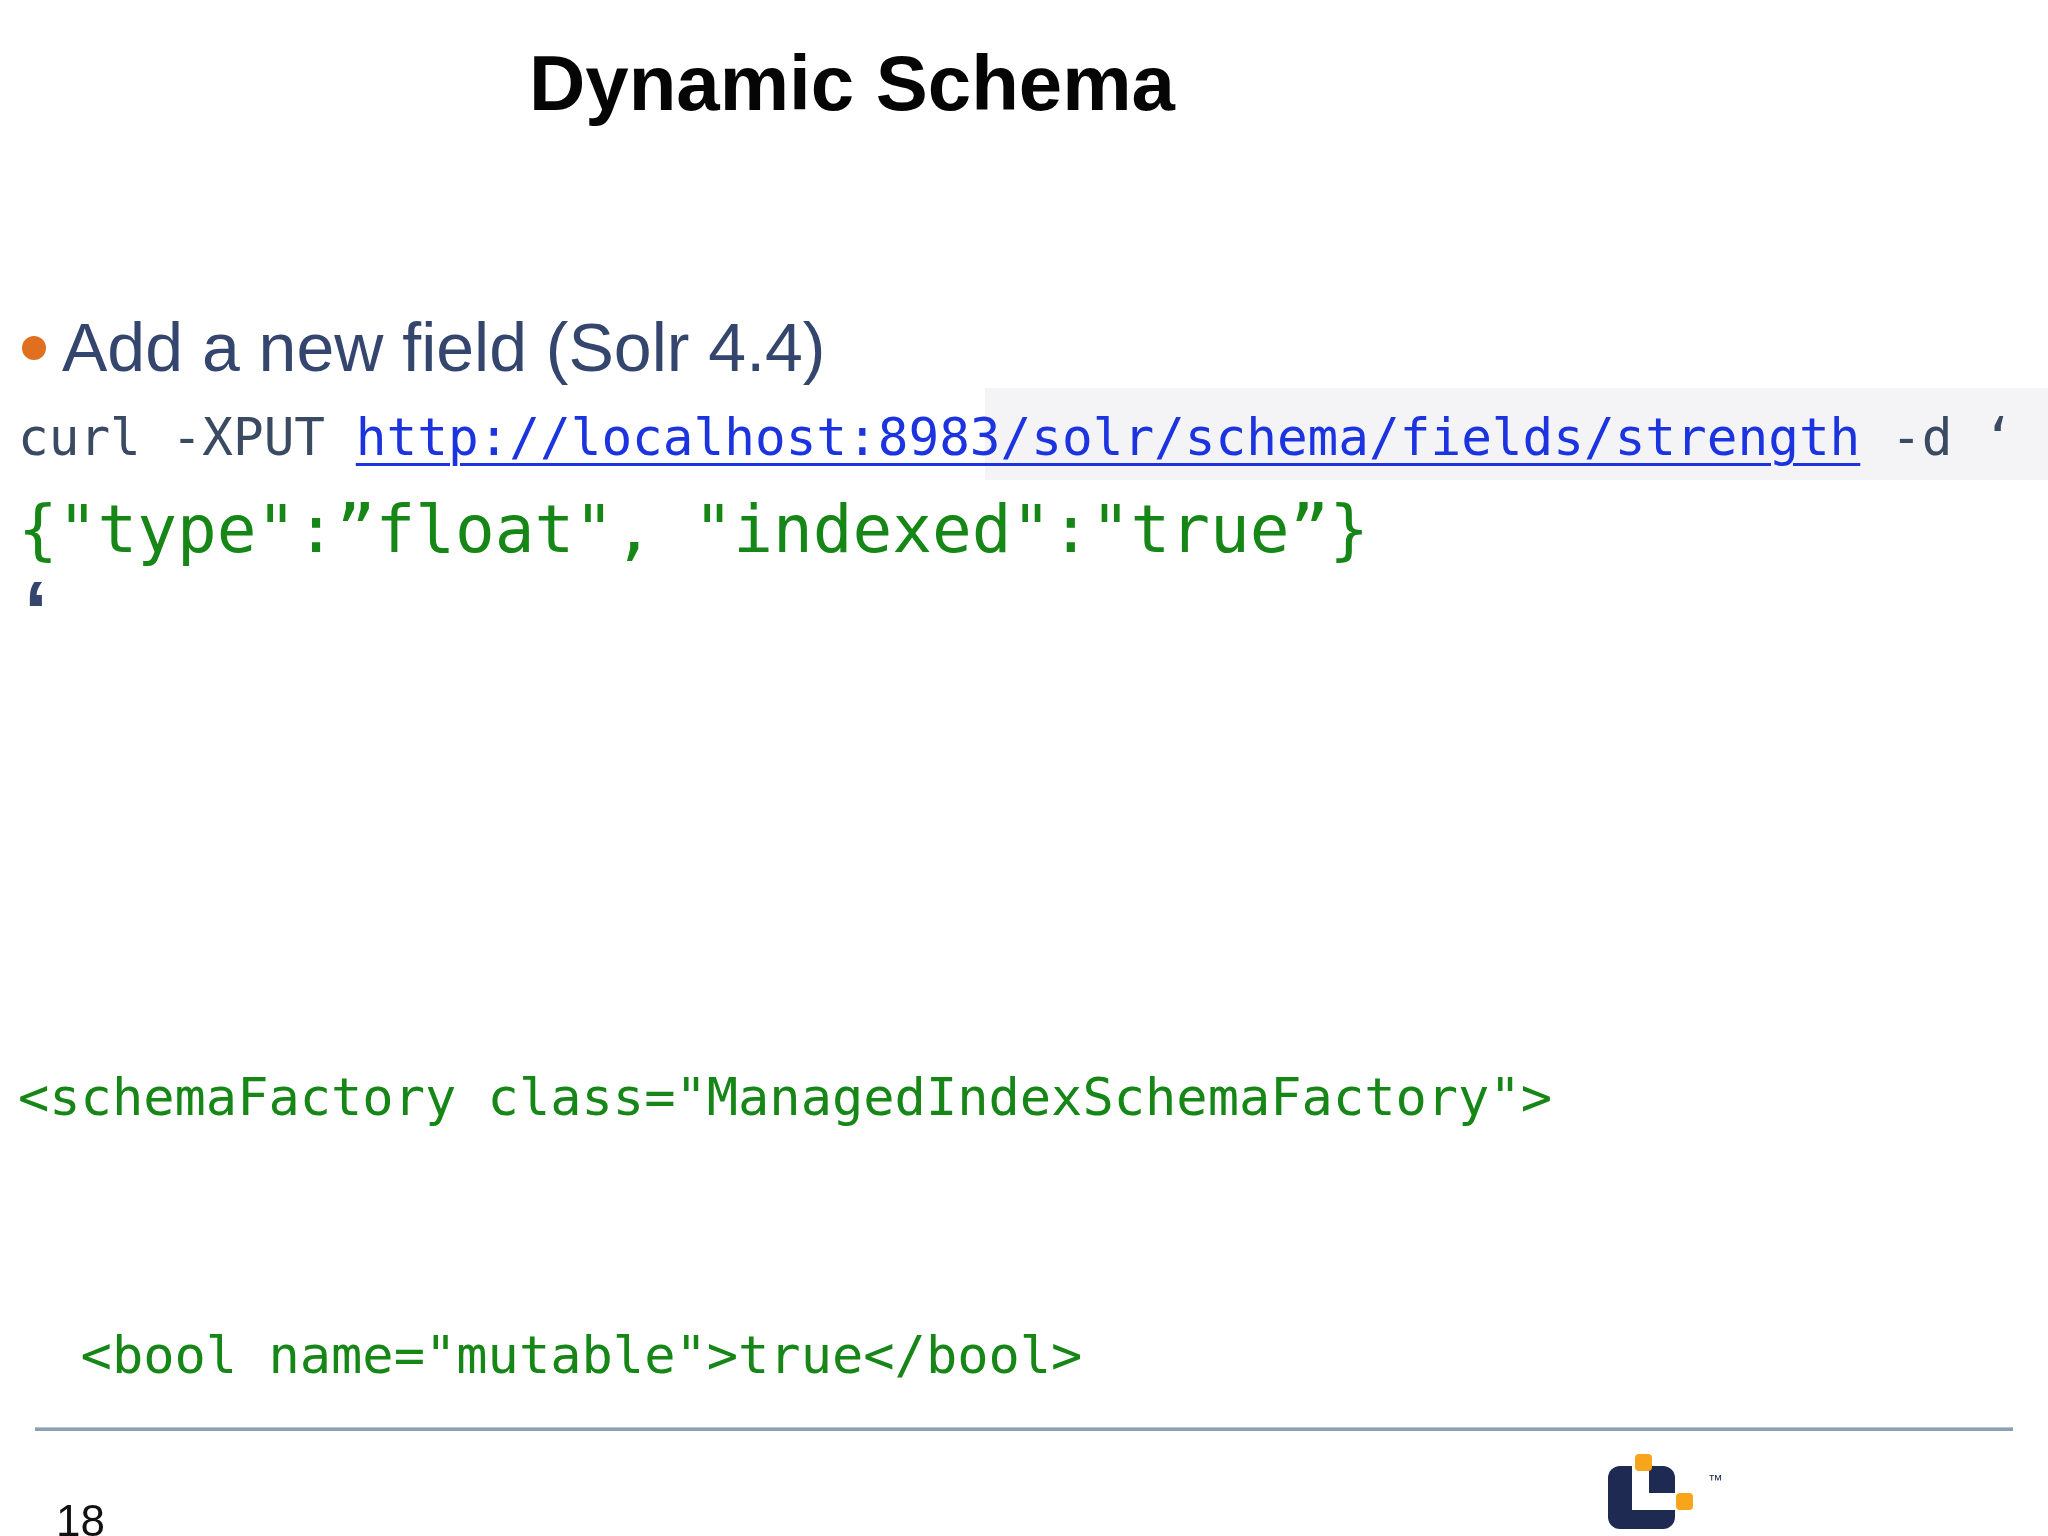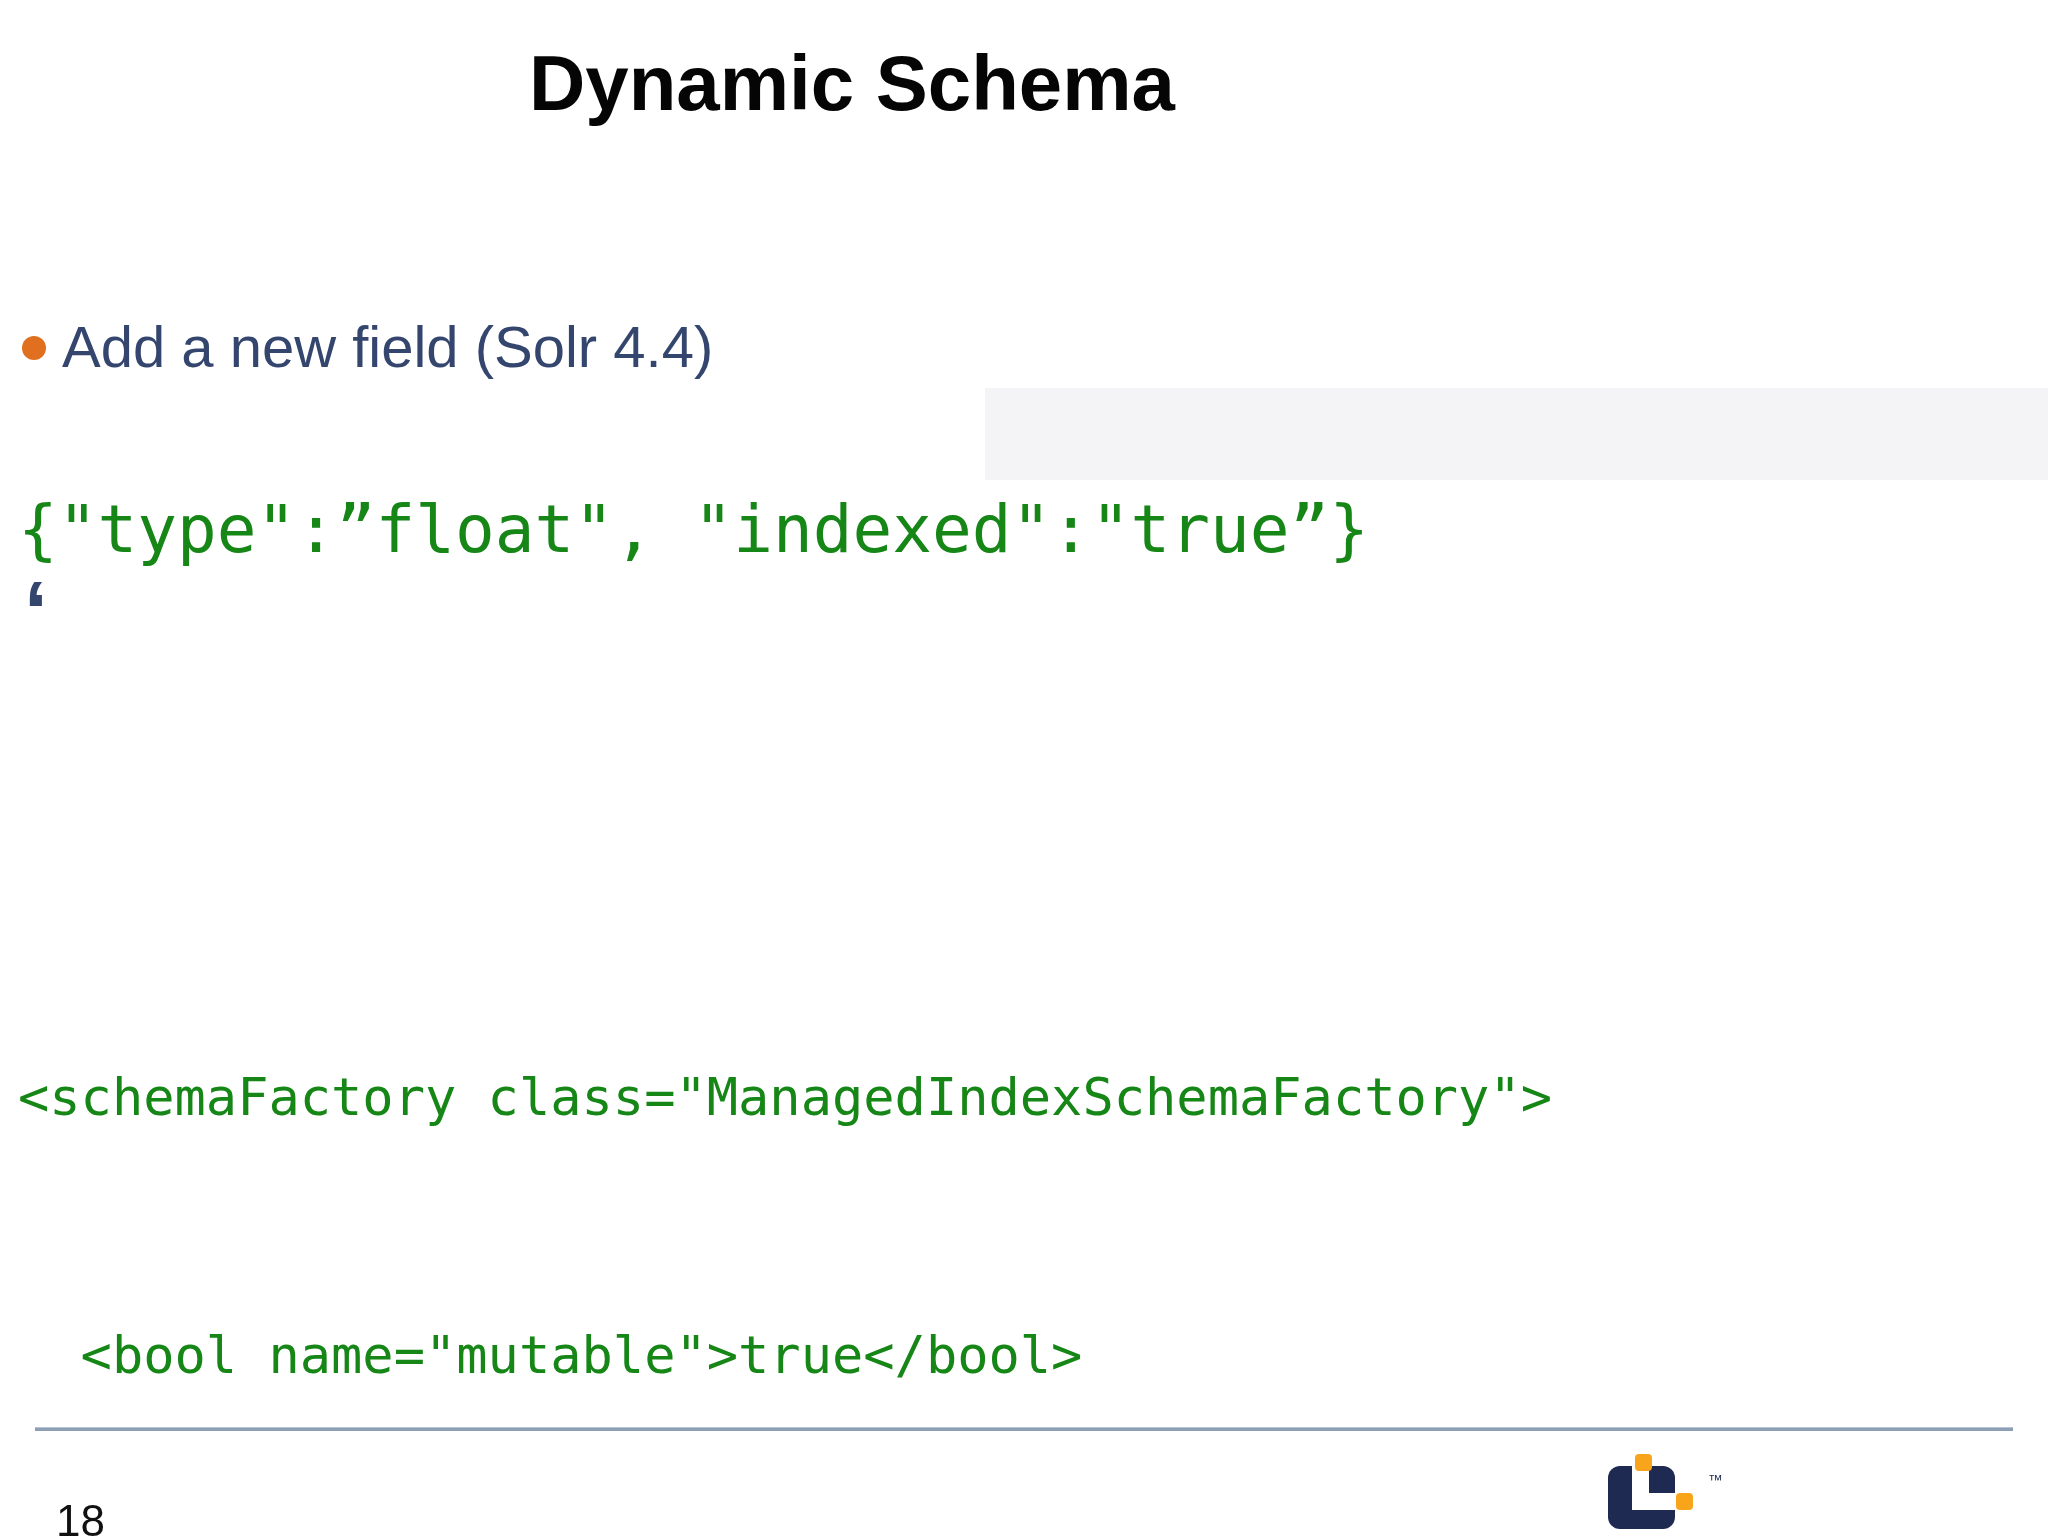--- a/index.html
+++ b/index.html
@@ -26,21 +26,21 @@
   .bullet-row {
     position: absolute; left: 22px;
     display: flex; align-items: flex-start;
   }
   .bullet-dot {
     width: 24px; height: 24px; border-radius: 50%;
     background: #E0701F;
     margin-top: 26px; margin-right: 16px; flex: none;
   }
   .bullet-label {
-    font-size: 58px; line-height: 74px; color: #35466E;
+    font-size: 68px; line-height: 74px; color: #35466E;
     white-space: nowrap;
   }
 
   .mono { font-family: "DejaVu Sans Mono", monospace; white-space: pre; }
 
   .curl-line {
     position: absolute; left: 18px; top: 402px; width: 2030px;
     overflow: hidden;
     font-size: 51px; line-height: 72px;
     color: #3A4A63;
@@ -126,20 +126,21 @@
 
   <div class="title">Dynamic Schema</div>
 
   <div class="code-band"></div>
 
   <div class="bullet-row row-1">
     <span class="bullet-dot"></span>
     <span class="bullet-label">Add a new field (Solr 4.4)</span>
   </div>
 
+  <div class="curl-line mono"><span>curl -XPUT </span><a href="#" class="curl-link">http://localhost:8983/solr/schema/fields/strength</a><span> -d ‘</span></div>
 
   <div class="json-line mono">{"type":”float", "indexed":"true”}</div>
 
   <div class="quote-line">‘</div>
 
 
 
   <div class="xml-block mono">
     <div>&lt;schemaFactory class="ManagedIndexSchemaFactory"&gt;</div>
     <div>  &lt;bool name="mutable"&gt;true&lt;/bool&gt;</div>

